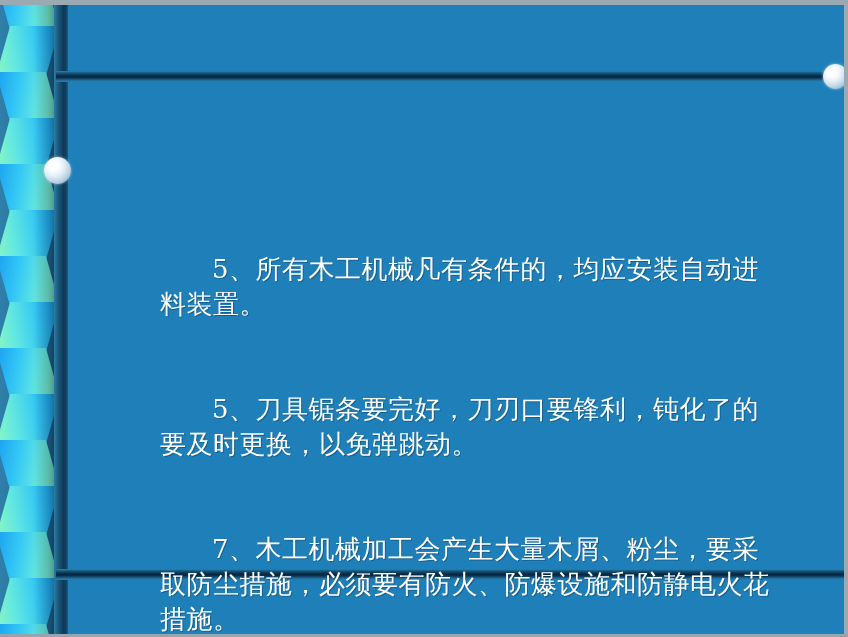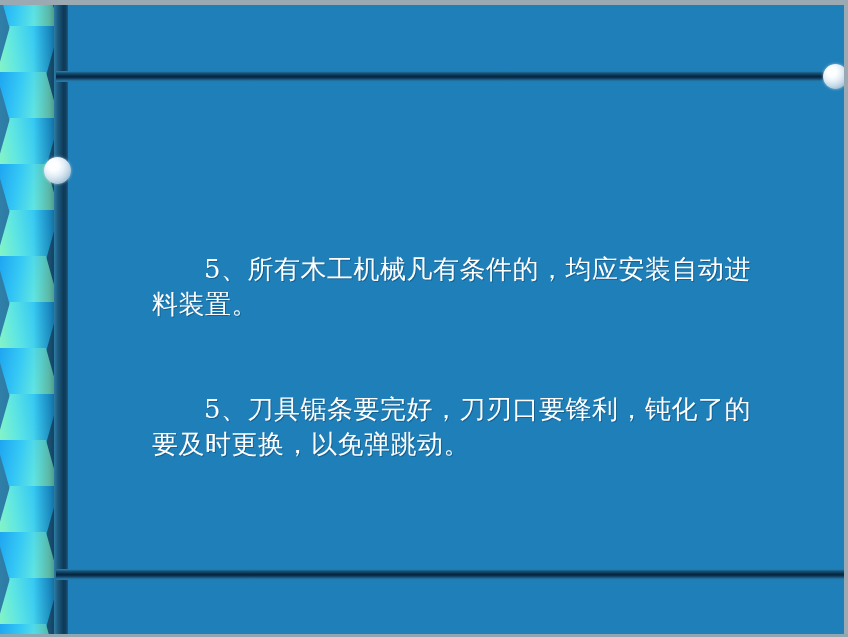--- a/index.html
+++ b/index.html
@@ -158,21 +158,21 @@
     width: 625px;
     z-index: 25;
     color: #ffffff;
     font-size: 26px;
     line-height: 35px;
     letter-spacing: 0.5px;
     text-shadow: 1px 1px 0 rgba(0,40,70,0.35);
     white-space: pre-wrap;
   }
   .para {
-    margin: 0 0 0 0;
+    margin: 0 0 0 8px;
     text-indent: 2em;
   }
 </style>
 </head>
 <body>
 
 <div id="slide">
 
   <div class="top-strip"></div>
   <div class="right-strip"></div>
@@ -205,17 +205,18 @@
 
   <div class="rail top"></div>
   <div class="rail bottom"></div>
 
   <div class="sphere left-bullet"></div>
   <div class="sphere right-bullet"></div>
 
   <div class="text-body">
     <p class="para">5、所有木工机械凡有条件的，均应安装自动进料装置。</p>
     <p class="para">5、刀具锯条要完好，刀刃口要锋利，钝化了的要及时更换，以免弹跳动。</p>
+    <p class="para">7、木工机械加工会产生大量木屑、粉尘，要采取防尘措施，必须要有防火、防爆设施和防静电火花措施。</p>
     
   </div>
 
   <div class="bottom-strip"></div>
 </div>
 
 </body></html>

